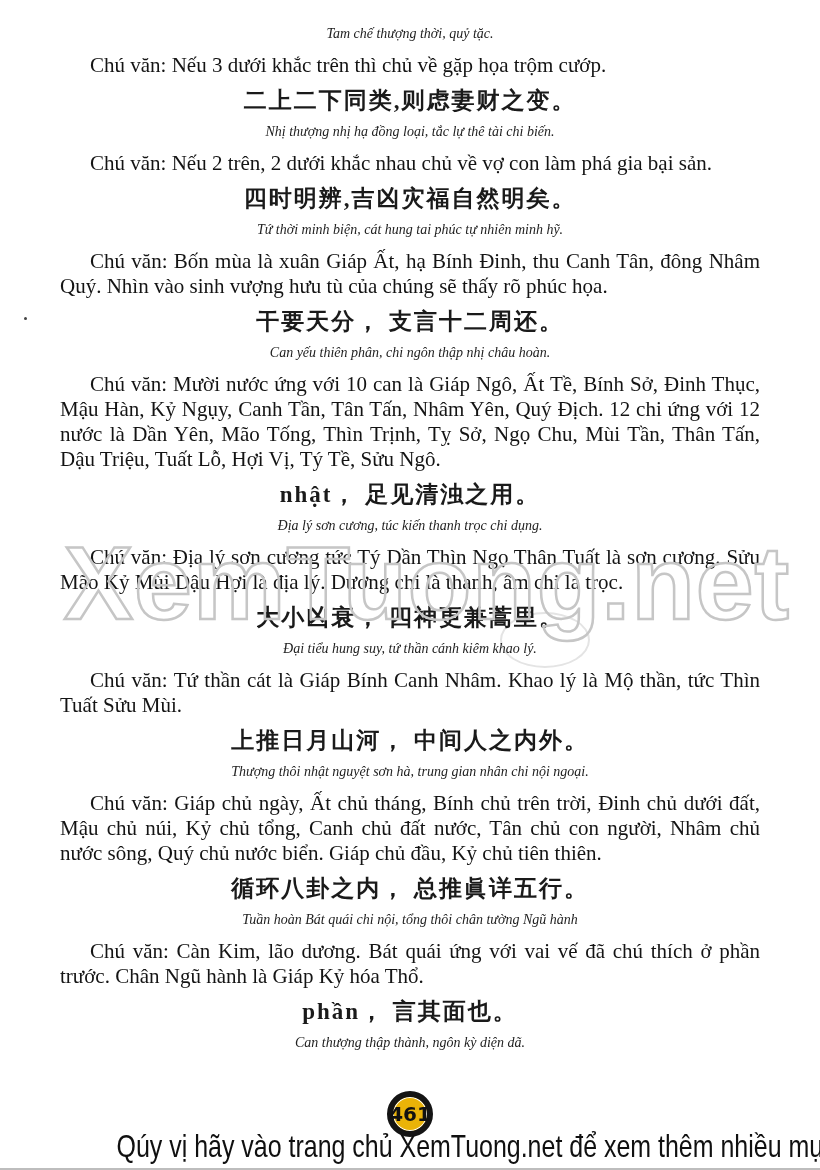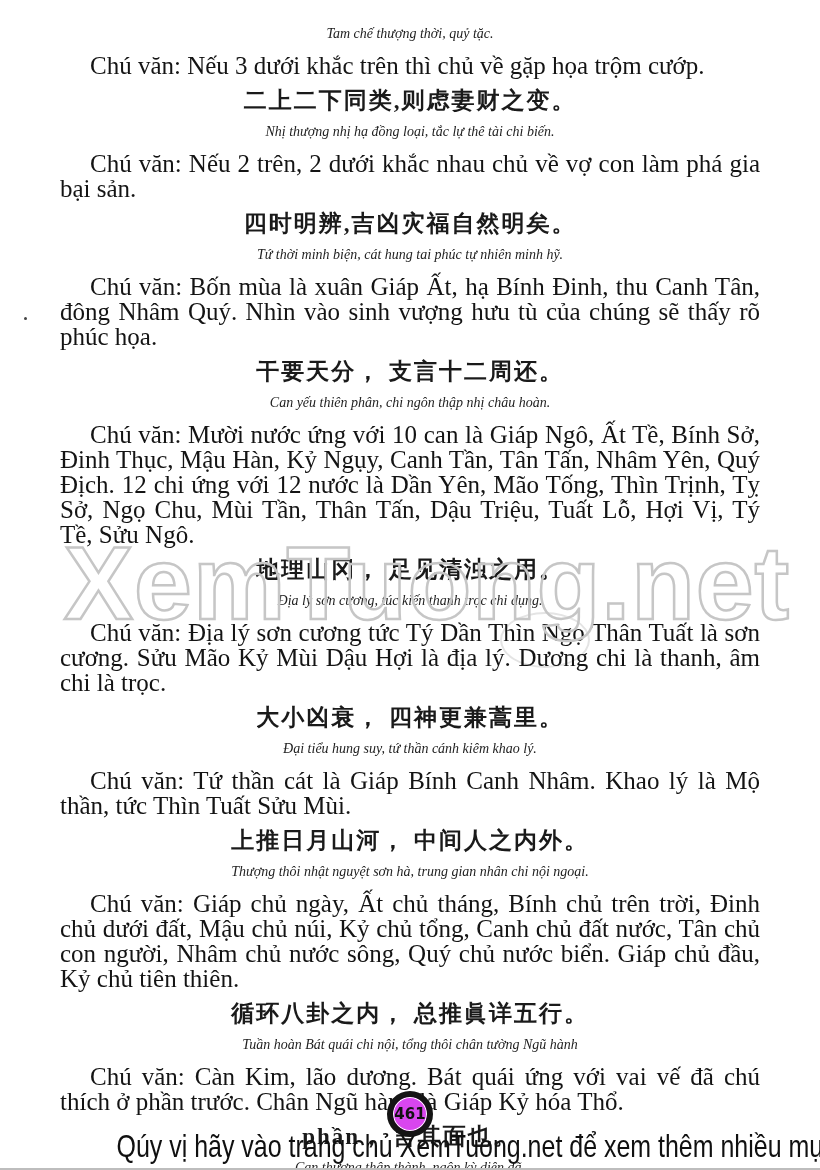--- a/index.html
+++ b/index.html
@@ -28,21 +28,21 @@
   }
   .vi-line {
     text-align: center;
     font-style: italic;
     font-size: 14px;
     line-height: 27px;
     margin: 0 0 2px 0;
     color: #222;
   }
   .chu-van {
-    font-size: 25px;
+    font-size: 21px;
     line-height: 25px;
     text-align: justify;
     text-indent: 30px;
     margin: 6px 0 4px 0;
     color: #141414;
   }
   .watermark {
     position: absolute;
     top: 518px;
     left: 0;
@@ -59,29 +59,29 @@
     z-index: 3;
     pointer-events: none;
     padding-left: 17px;
   }
   .page-badge {
     position: absolute;
     top: 1091px;
     left: 50%;
     transform: translateX(-50%);
     width: 34px; height: 34px;
-    background: #d946ef;
+    background: #eab308;
     border: 6px solid #141414;
     border-radius: 50%;
     display: flex;
     align-items: center;
     justify-content: center;
     font-family: "DejaVu Sans", sans-serif;
     font-weight: bold;
-    font-size: 15px;
+    font-size: 20px;
     color: #111;
     z-index: 4;
     box-shadow: 0 0 0 1px #fff inset;
   }
   .footer-bar {
     position: absolute;
     bottom: 0;
     left: 0;
     width: 820px;
     text-align: center;
@@ -141,21 +141,21 @@
     <p class="chu-van">Chú văn: Bốn mùa là xuân Giáp Ất, hạ Bính Đinh, thu Canh Tân, đông Nhâm Quý. Nhìn vào sinh vượng hưu tù của chúng sẽ thấy rõ phúc họa.</p>
   </div>
 
   <div class="section">
     <div class="cn-heading">干要天分， 支言十二周还。</div>
     <div class="vi-line">Can yếu thiên phân, chi ngôn thập nhị châu hoàn.</div>
     <p class="chu-van">Chú văn: Mười nước ứng với 10 can là Giáp Ngô, Ất Tề, Bính Sở, Đinh Thục, Mậu Hàn, Kỷ Ngụy, Canh Tần, Tân Tấn, Nhâm Yên, Quý Địch. 12 chi ứng với 12 nước là Dần Yên, Mão Tống, Thìn Trịnh, Tỵ Sở, Ngọ Chu, Mùi Tần, Thân Tấn, Dậu Triệu, Tuất Lỗ, Hợi Vị, Tý Tề, Sửu Ngô.</p>
   </div>
 
   <div class="section">
-    <div class="cn-heading">地理山冈， 足见清浊之用。</div>
+    <div class="cn-heading">nhật， 足见清浊之用。</div>
     <div class="vi-line">Địa lý sơn cương, túc kiến thanh trọc chi dụng.</div>
     <p class="chu-van">Chú văn: Địa lý sơn cương tức Tý Dần Thìn Ngọ Thân Tuất là sơn cương. Sửu Mão Kỷ Mùi Dậu Hợi là địa lý. Dương chi là thanh, âm chi là trọc.</p>
   </div>
 
   <div class="section">
     <div class="cn-heading">大小凶衰， 四神更兼蒿里。</div>
     <div class="vi-line">Đại tiểu hung suy, tứ thần cánh kiêm khao lý.</div>
     <p class="chu-van">Chú văn: Tứ thần cát là Giáp Bính Canh Nhâm. Khao lý là Mộ thần, tức Thìn Tuất Sửu Mùi.</p>
   </div>
 

